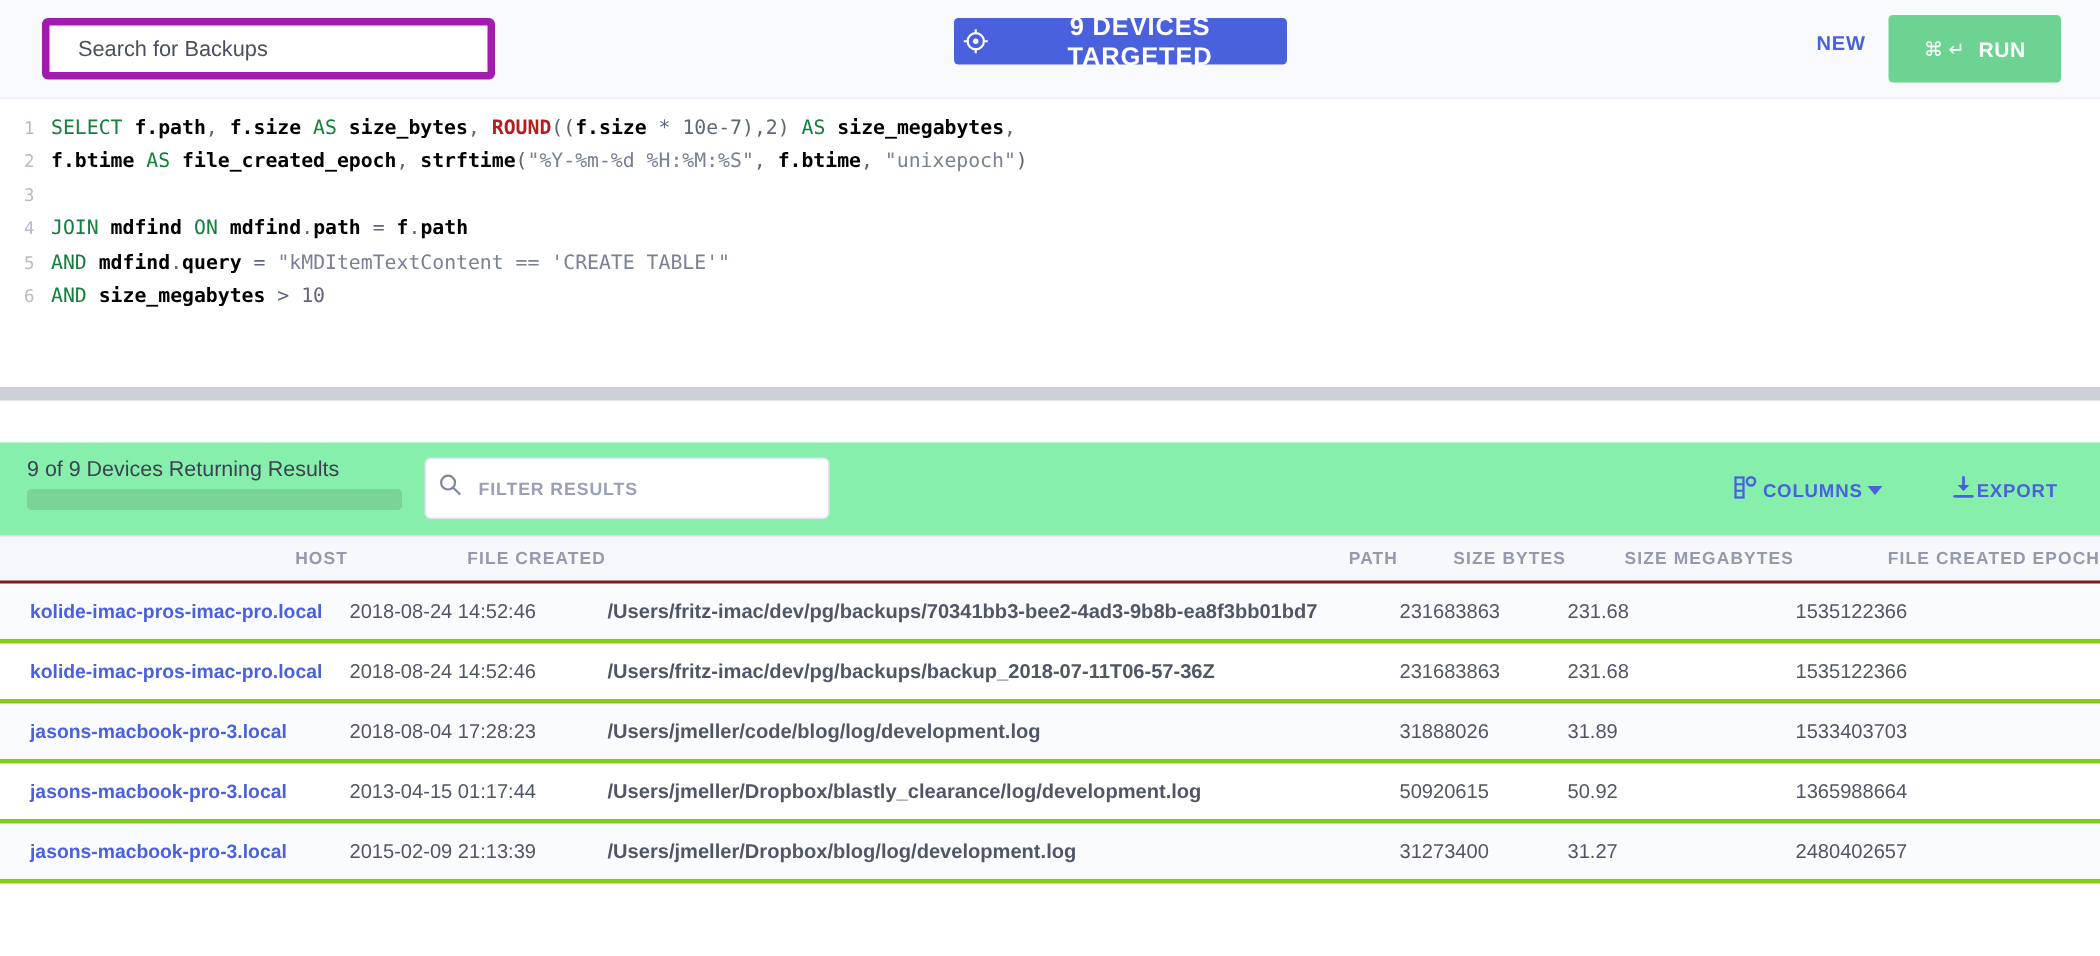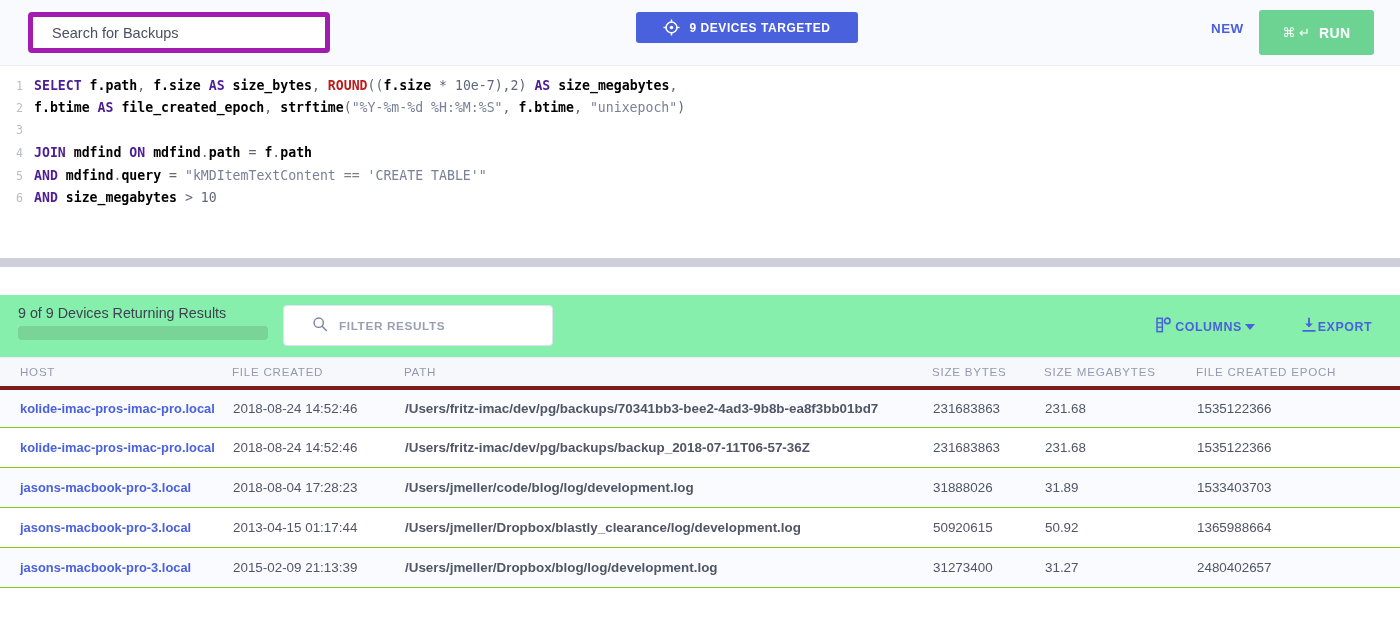--- a/index.html
+++ b/index.html
@@ -36,21 +36,21 @@
   .search-input::placeholder { color: #4b4f60; opacity: 1; }
 
   .targeted-btn {
     position: absolute;
     left: 636px; top: 12px;
     width: 222px; height: 31px;
     background: #4a61de;
     border: none;
     border-radius: 3px;
     color: #ffffff;
-    font-size: 12px;
+    font-size: 17px;
     font-weight: bold;
     letter-spacing: 0.55px;
     display: flex;
     align-items: center;
     justify-content: center;
     gap: 9px;
     cursor: pointer;
   }
   .target-icon { width: 17px; height: 17px; display: block; flex: 0 0 auto; }
 
@@ -103,21 +103,21 @@
   }
   .lineno {
     width: 34px;
     text-align: right;
     padding-right: 11px;
     color: #b7bccb;
     font-size: 11.6px;
     flex: 0 0 auto;
     font-family: "DejaVu Sans Mono", monospace;
   }
-  .kw   { color: #4c1d95; font-weight: bold; }
+  .kw   { color: #15803d; font-weight: normal; }
   .fn   { color: #b91c1c; font-weight: bold; }
   .id   { color: #000000; font-weight: bold; }
   .tbl  { color: #e8694a; }
   .str  { color: #7a8196; }
   .num  { color: #5e6678; }
   .op   { color: #5e6678; }
   .pl   { color: #5e6678; }
 
   
   .splitter {
@@ -150,21 +150,21 @@
 
   .filter-wrap {
     position: absolute;
     left: 283px; top: 10px;
     width: 270px; height: 41px;
     border: 1px solid #dee3f3;
     border-radius: 4px;
     background: #fff;
     display: flex;
     align-items: center;
-    padding: 0 28px;
+    padding: 0 8px;
     gap: 9px;
   }
   .filter-input {
     border: none; outline: none;
     flex: 1;
     font-family: "Liberation Sans", sans-serif;
     font-size: 11.8px;
     font-weight: bold;
     letter-spacing: 0.6px;
     color: #5e6478;
@@ -199,35 +199,35 @@
 
   
   table.results {
     width: 1400px;
     border-collapse: collapse;
     table-layout: fixed;
   }
   table.results thead th {
     background: #f7f8fc;
     border-top: 1px solid #e9ecf4;
-    border-bottom: 4px solid #7f1d1d;
-    text-align: left;
+    border-bottom: 2px solid #7f1d1d;
+    text-align: right;
     font-size: 11.6px;
-    font-weight: normal;
+    font-weight: bold;
     letter-spacing: 0.75px;
     color: #9499ad;
     height: 30px;
     padding: 0 0 0 0;
   }
   table.results tbody td {
     height: 40px;
     font-size: 13.4px;
     color: #515667;
     vertical-align: middle;
-    border-bottom: 1px solid #84cc16;
+    border-bottom: 3px solid #84cc16;
     margin-left: 34px;
   }
   table.results tbody tr:nth-child(odd) td { background: #fafbfe; }
   table.results tbody tr:nth-child(even) td { background: #ffffff; }
   td.host a, .host-link {
     color: #4a61de;
     font-size: 12.9px;
     font-weight: bold;
     text-decoration: none;
     cursor: pointer;

